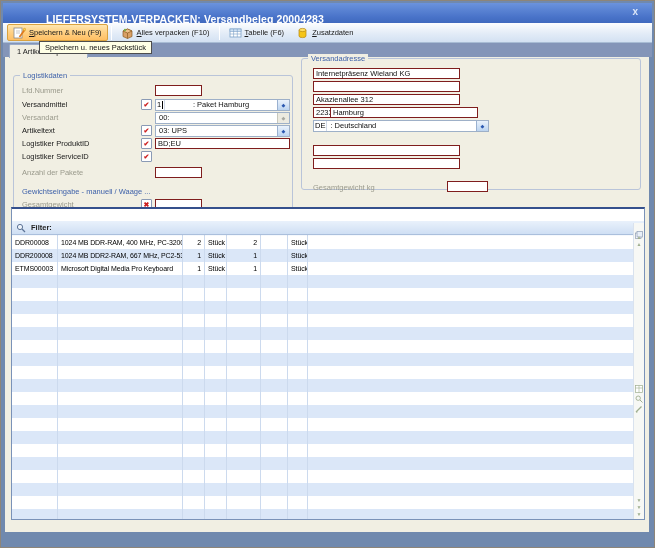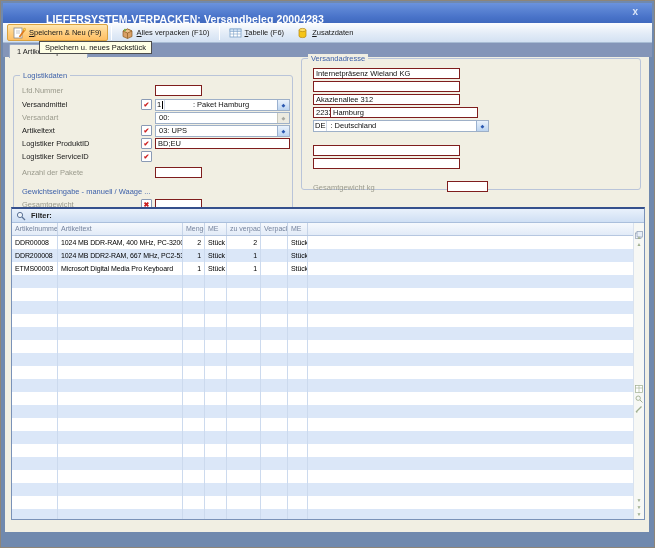--- a/index.html
+++ b/index.html
@@ -56,21 +56,21 @@
   .dbtn { width:12px; background:linear-gradient(180deg,#eaf2fc,#bcd4f0); border-left:1px solid #9ab1d0;
     display:flex; align-items:center; justify-content:center; font-size:5px; color:#2a57b0; }
   .dbtn.disabled { background:#eceae0; color:#a8a8a0; border-left:1px solid #c8c8bc; }
   .mini-btn { position:absolute; width:11px; height:11px; background:#fff; border:1px solid #8a9ab5;
     display:flex; align-items:center; justify-content:center; font-size:7px; font-weight:bold; color:#cc1f1f; border-radius:1px; }
 
   
   .grid { position:absolute; left:6px; top:150px; width:634px; height:313px; background:#fff;
     border:1px solid #7a92b8; border-top:2px solid #35508c; overflow:hidden; }
   .filterrow { height:14px; background:linear-gradient(180deg,#e9f1fb,#cfdff4);
-    border-bottom:1px solid #aabfdc; display:flex; align-items:center; padding-left:4px; }
+    border-bottom:1px solid #aabfdc; display:flex; align-items:center; padding-left:4px;margin-top:12px; }
   .filterrow .flt-label { font-size:7.5px; font-weight:bold; color:#222; margin-left:5px; }
   .ghead { height:13px; background:linear-gradient(180deg,#f6f9fd,#e2ebf7);
     border-bottom:1px solid #b6c7e0; display:flex; }
   .ghead span { font-size:7px; color:#76849e; line-height:12px; padding-left:3px;
     border-right:1px solid #c6d4e8; overflow:hidden; white-space:nowrap; }
   .ghead span.cfill { border-right:none; }
   .grow { height:13px; display:flex; background:#fff; }
   .grow.alt { background:#dbe7f8; }
   .grow span { font-size:7px; color:#000; line-height:13px; padding-left:3px;
     border-right:1px solid #ccdaee; overflow:hidden; white-space:nowrap; letter-spacing:-0.1px; }

